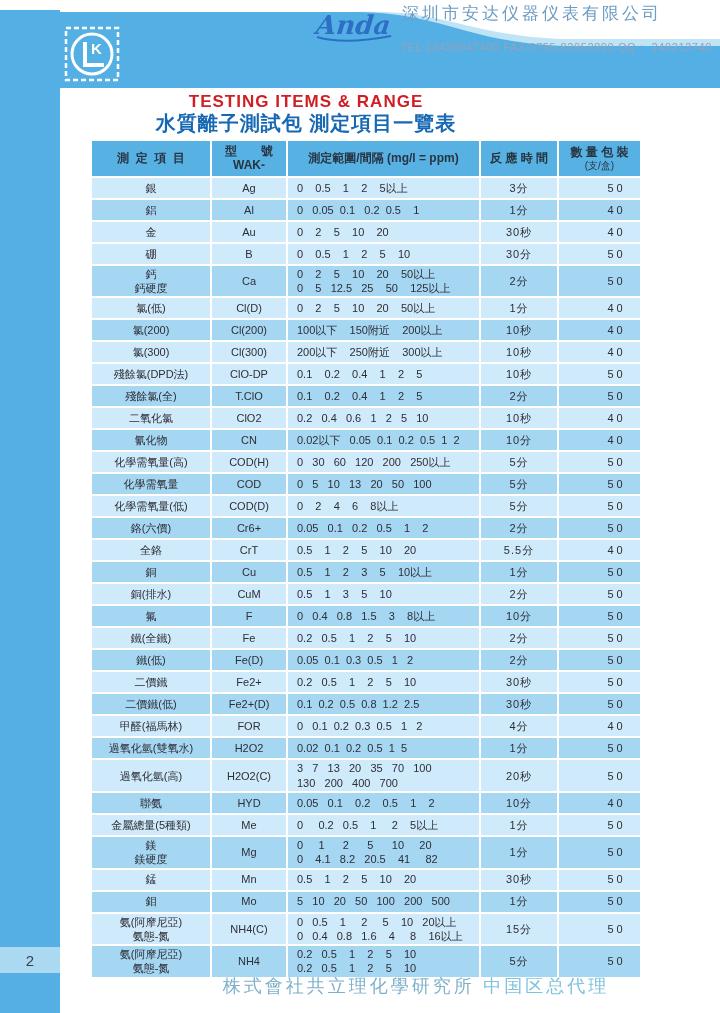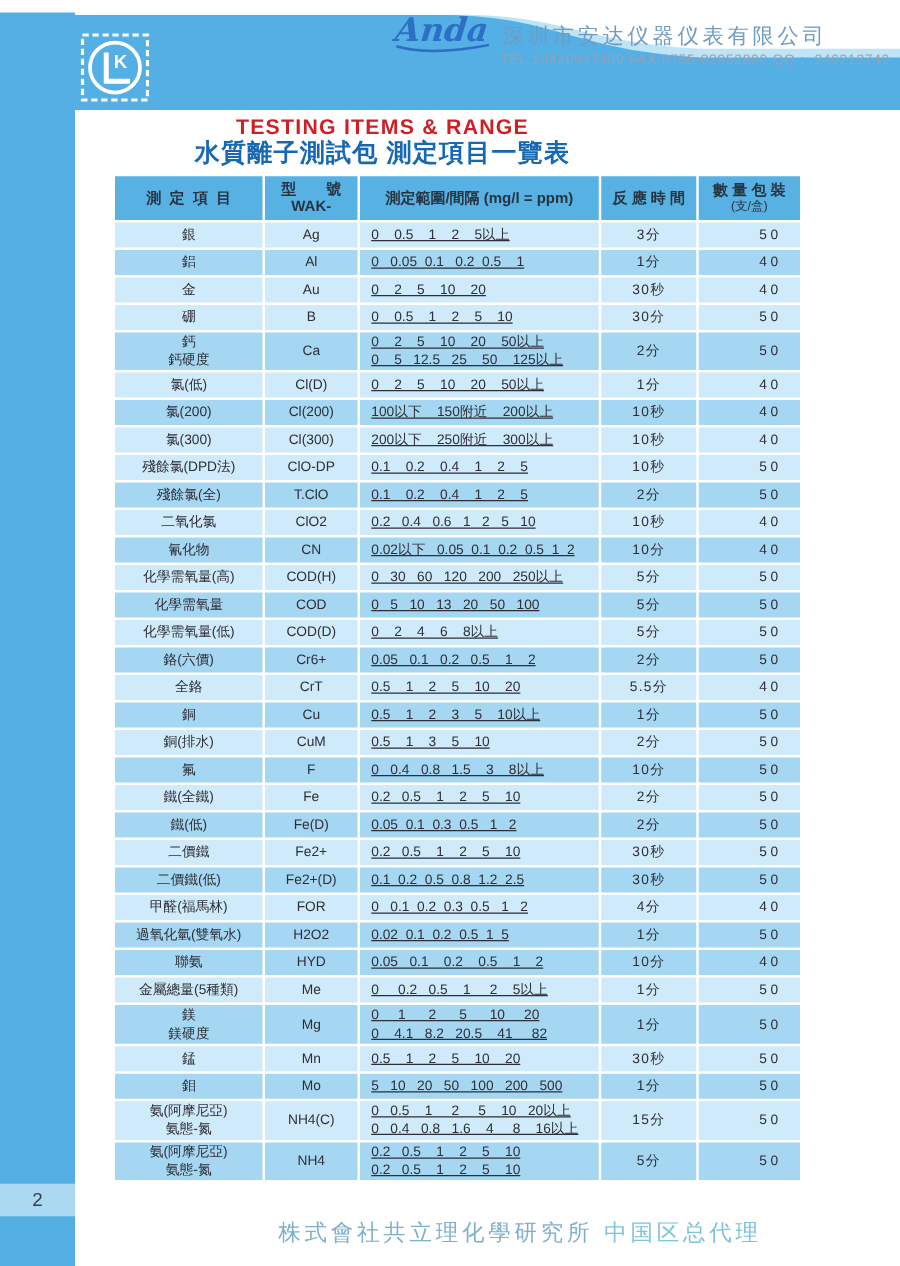--- a/index.html
+++ b/index.html
@@ -9,39 +9,39 @@
   .side-strip{position:absolute;left:0;top:10px;width:60px;height:1003px;background:#54b0e4;}
   .page-num-band{position:absolute;left:0;top:947px;width:60px;height:26px;background:#abd9f2;
         display:flex;align-items:center;justify-content:center;font-size:15px;color:#3a3f48;}
   
   .banner-svg{position:absolute;left:0;top:0;}
   .lk-logo{position:absolute;left:64px;top:26px;}
   .anda-logo{position:absolute;left:316px;top:12px;width:84px;color:#2d6fc5;
         font-family:"DejaVu Serif",serif;font-style:italic;font-weight:bold;font-size:26px;
         transform:skewX(-6deg);line-height:1;}
   .anda-swash{display:block;margin-top:-4px;}
-  .company-name{position:absolute;left:402px;top:17px;font-family:"DejaVu Serif",serif;
+  .company-name{position:absolute;left:402px;top:2px;font-family:"DejaVu Serif",serif;
         font-size:17px;letter-spacing:3px;color:#6e9cc3;white-space:nowrap;}
   .contact-line{position:absolute;left:400px;top:40px;font-size:11px;letter-spacing:0.6px;
         color:#98a0b4;white-space:nowrap;}
   
   .titles{position:absolute;left:0;top:92px;width:612px;text-align:center;line-height:1.15;}
   .title-en{color:#d01f24;font-size:17px;font-weight:bold;letter-spacing:1px;}
   .title-zh{color:#1668b3;font-size:20px;font-weight:bold;letter-spacing:1px;}
   
   table.spec{position:absolute;left:90px;top:139px;width:540px;border-collapse:separate;
         border-spacing:2px;table-layout:fixed;}
   .spec th{background:#58b1e3;color:#273442;font-size:12px;font-weight:bold;
         text-align:center;vertical-align:middle;padding:3px 0;line-height:1.2;white-space:pre-wrap;}
   .spec th .sub{font-size:10px;font-weight:normal;}
   .spec td{color:#2e2e36;font-size:11px;text-align:center;vertical-align:middle;
         height:18px;padding:1px 2px;line-height:1.3;white-space:pre-wrap;}
   .spec tr.light td{background:#cfeafa;}
   .spec tr.dark td{background:#a5d7f3;}
-  .spec td.range{text-align:left;padding-left:9px;text-decoration:underline;}
+  .spec td.range{text-align:left;padding-left:9px;}
   .spec td.qty{letter-spacing:3px;padding-left:36px;}
   .spec td.time{letter-spacing:1px;margin-left:24px;}
   
   .footer{position:absolute;left:60px;top:974px;width:712px;text-align:center;
         font-family:"DejaVu Serif",serif;font-size:18px;letter-spacing:3px;white-space:nowrap;}
   .footer .agency{color:#7fb0cb;}
   .footer .agent{color:#7fc2dd;}
 </style>
 </head>
 <body>
@@ -275,20 +275,28 @@
       <td class="time">4分</td>
       <td class="qty">40</td>
     </tr>
         <tr class="dark">
       <td class="item">過氧化氫(雙氧水)</td>
       <td class="model">H2O2</td>
       <td class="range">0.02  0.1  0.2  0.5  1  5</td>
       <td class="time">1分</td>
       <td class="qty">50</td>
     </tr>
+        <tr class="light">
+      <td class="item">過氧化氫(高)</td>
+      <td class="model">H2O2(C)</td>
+      <td class="range">3   7   13   20   35   70   100
+130   200   400   700</td>
+      <td class="time">20秒</td>
+      <td class="qty">50</td>
+    </tr>
         <tr class="dark">
       <td class="item">聯氨</td>
       <td class="model">HYD</td>
       <td class="range">0.05   0.1    0.2    0.5    1    2</td>
       <td class="time">10分</td>
       <td class="qty">40</td>
     </tr>
         <tr class="light">
       <td class="item">金屬總量(5種類)</td>
       <td class="model">Me</td>

